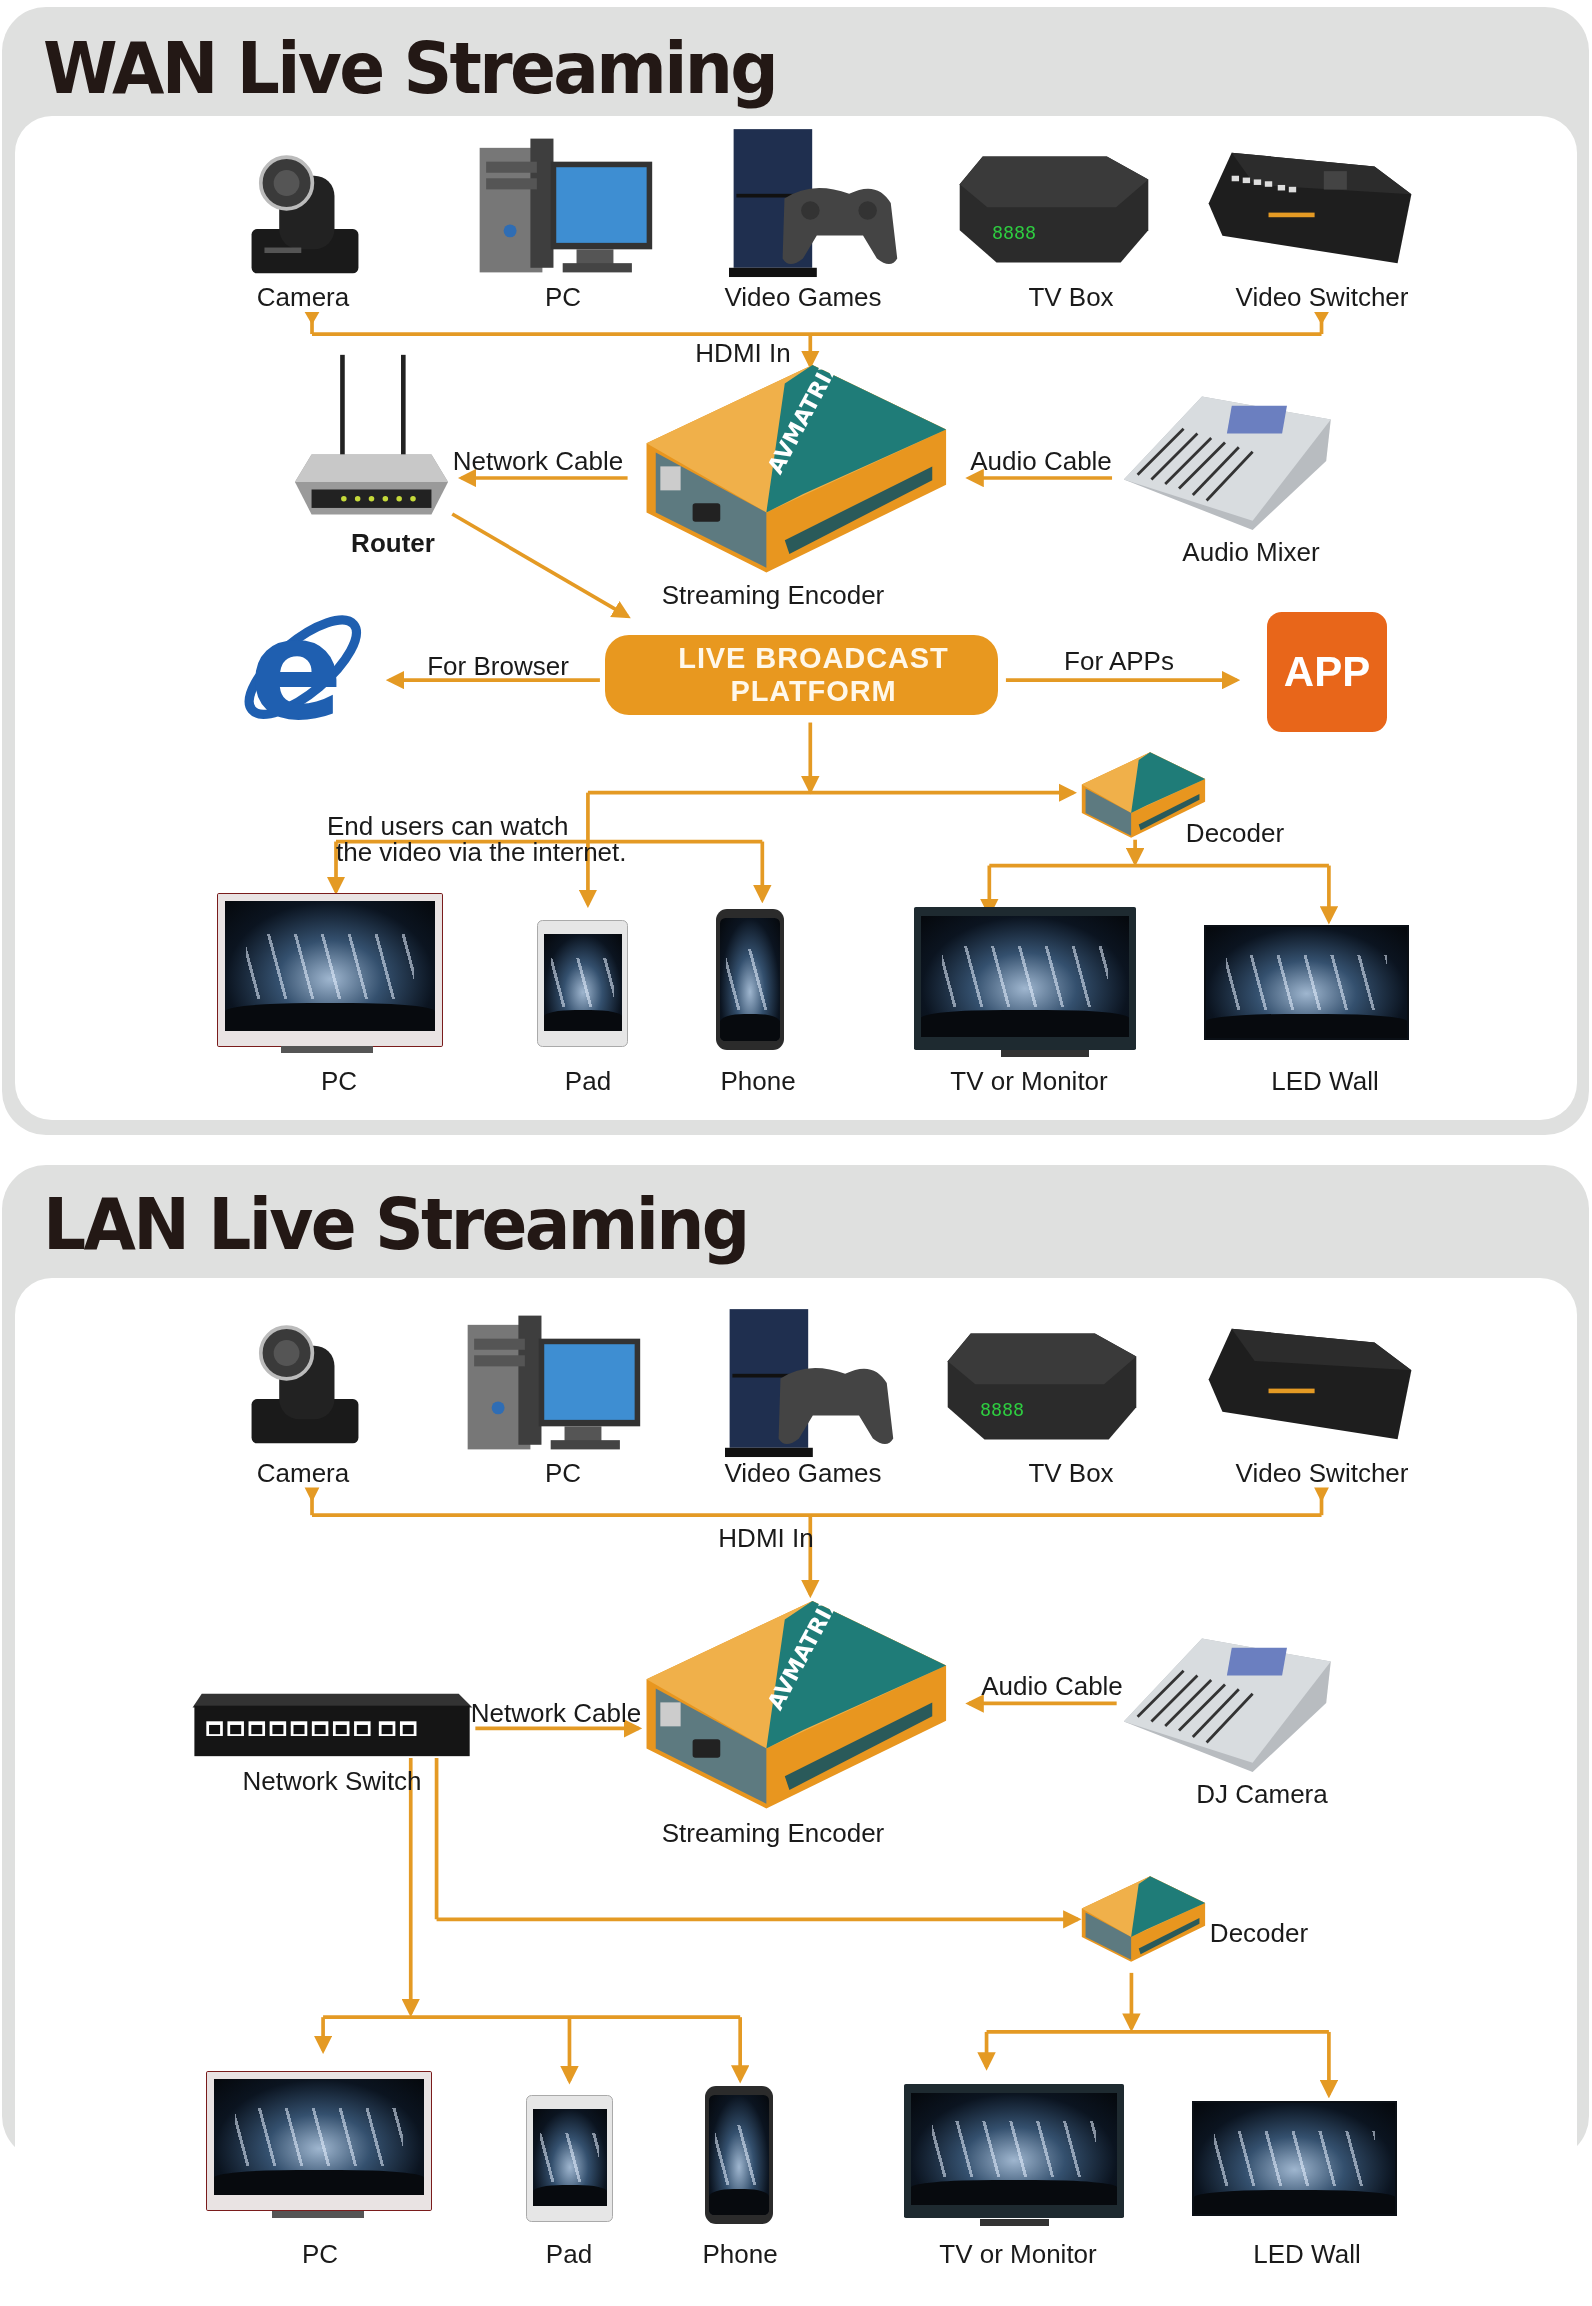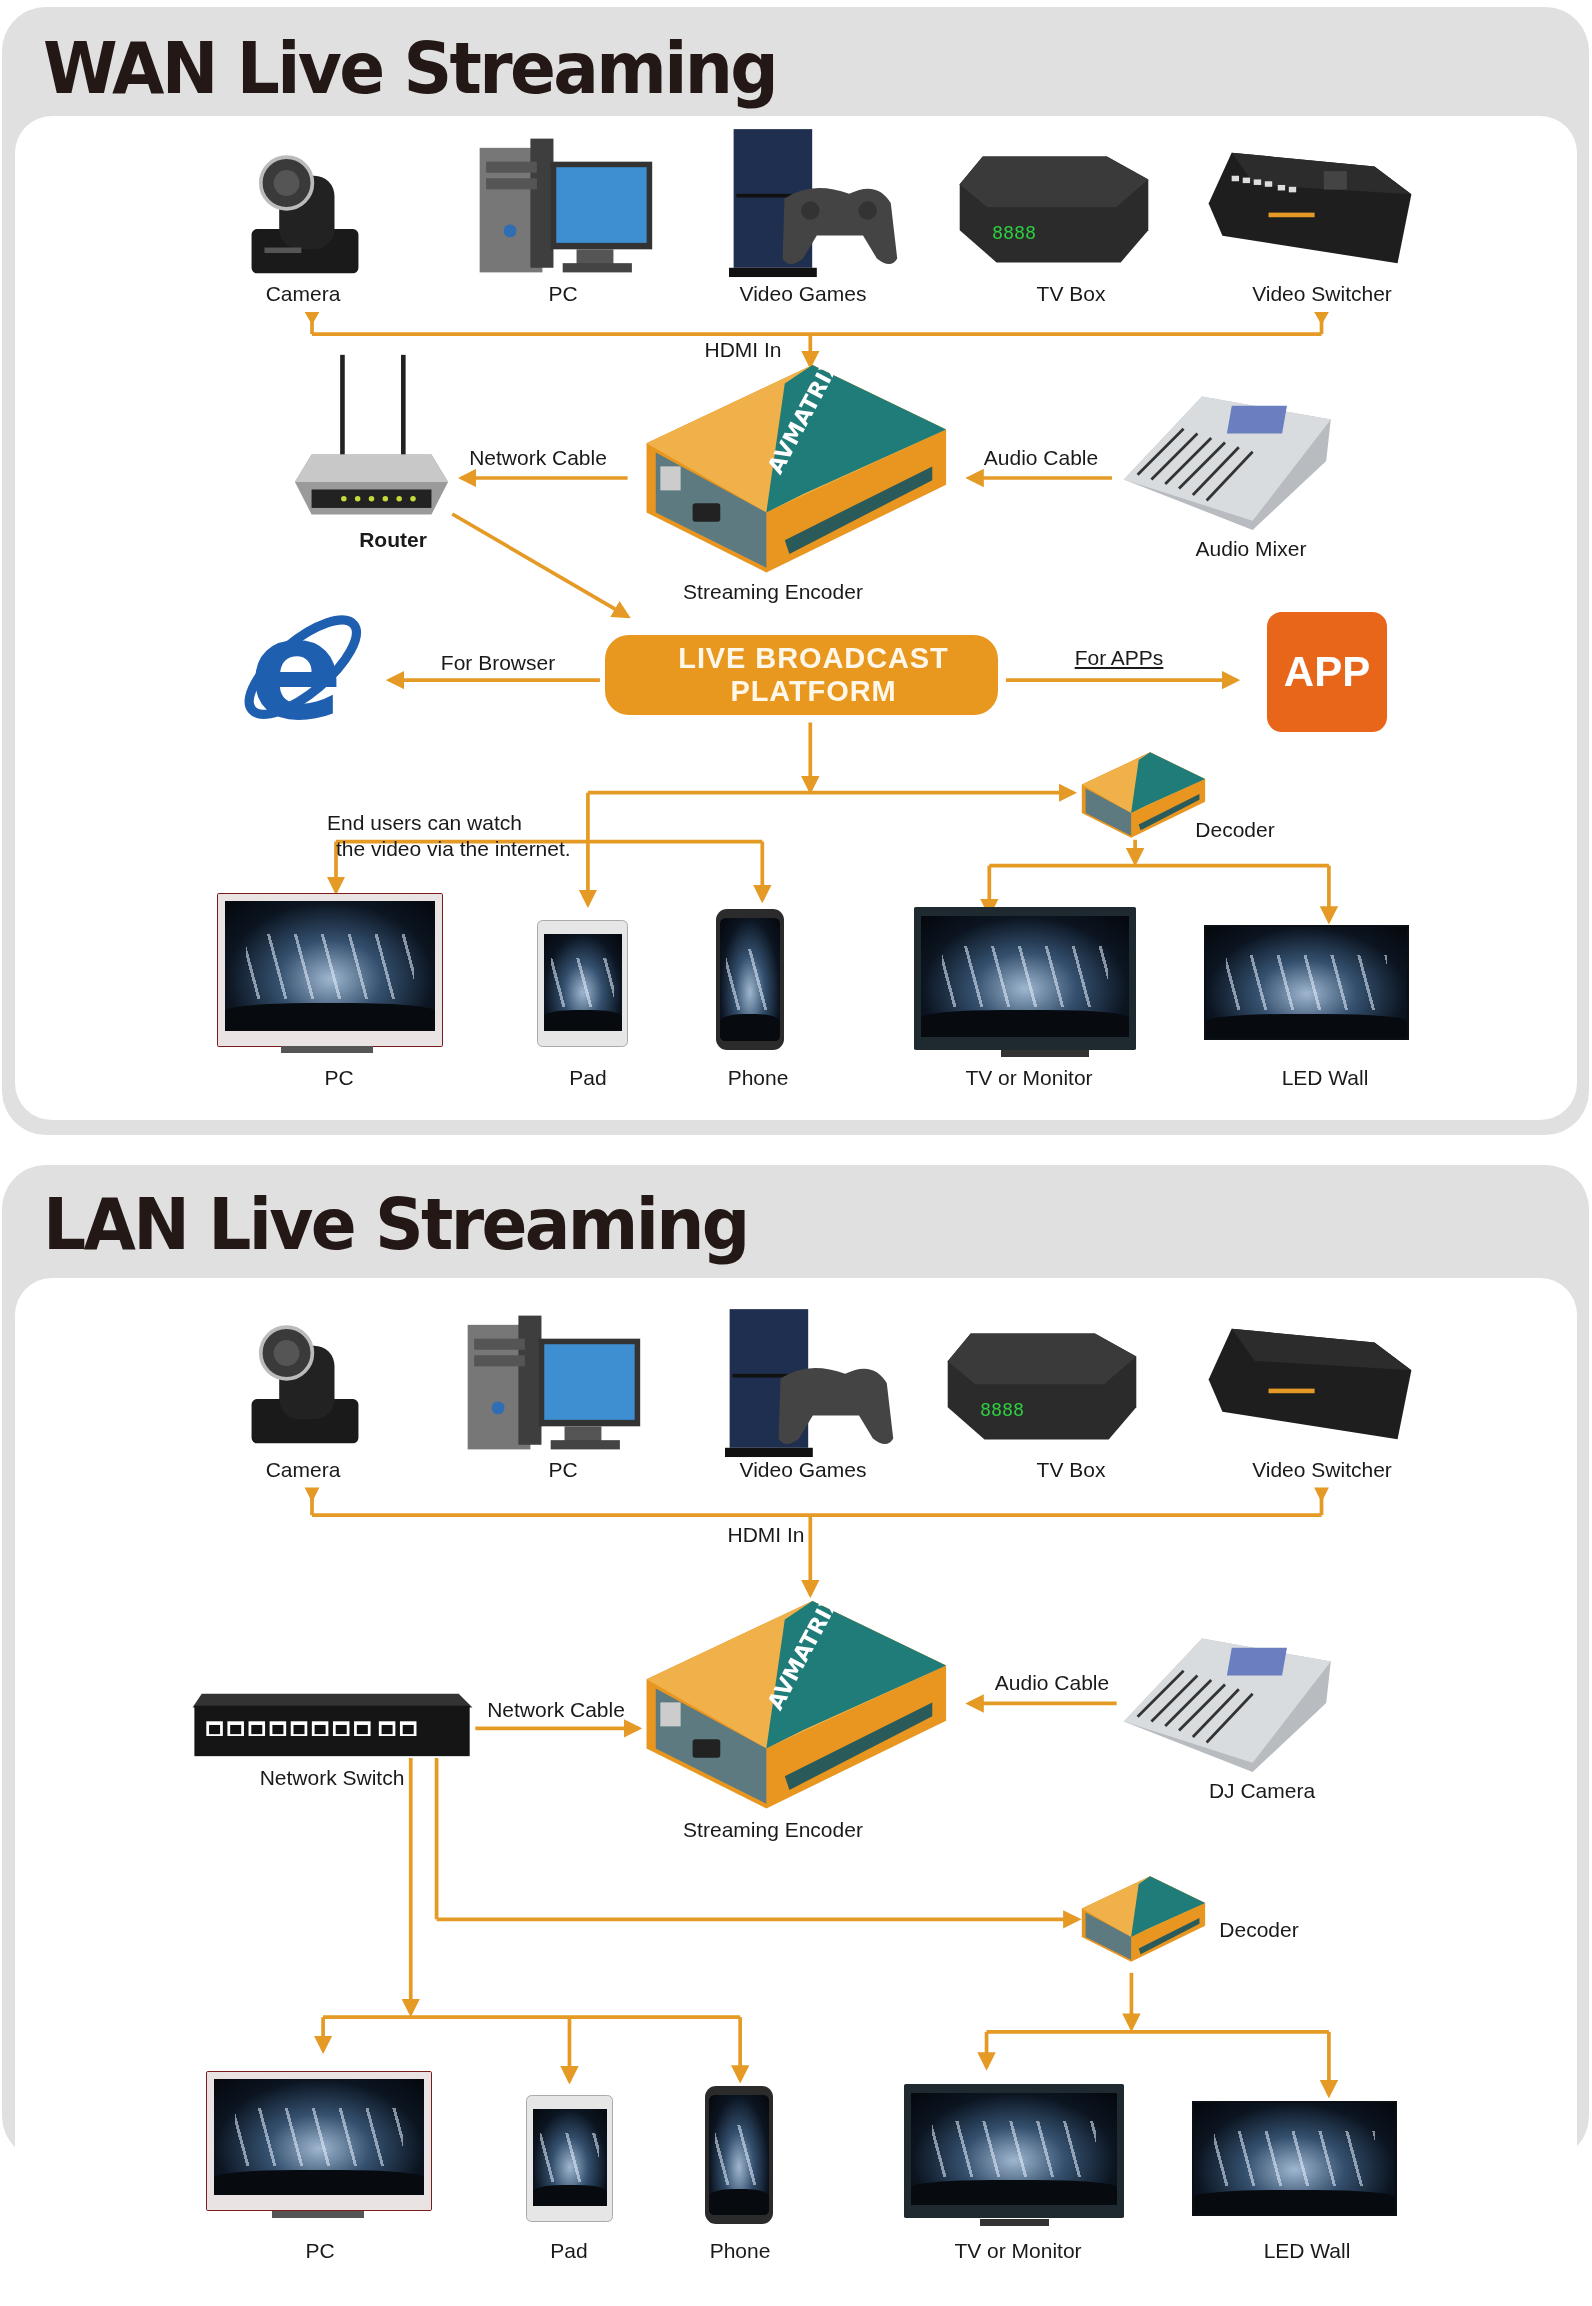--- a/index.html
+++ b/index.html
@@ -1,20 +1,20 @@
 <!DOCTYPE html>
 <html style="font-size:14.8px"><head>
 <meta charset="utf-8">
 <style>
   html, body { margin:0; padding:0; background:#ffffff; }
   body { width:1592px; height:2306px; position:relative; overflow:hidden; font-family:"Liberation Sans", sans-serif; }
   .panel { position:absolute; left:1.8px; width:1587px; background:#dfe0df; border-radius:44px; }
   .inner { position:absolute; background:#ffffff; border-radius:37px; }
   .title { position:absolute; font-family:"DejaVu Sans", sans-serif; font-weight:bold; font-size:72px; color:#231815; letter-spacing:-2.8px; white-space:nowrap; transform:scaleX(0.94); transform-origin:left top; }
-  .lbl { position:absolute; font-size:21px; color:#1a1a1a; white-space:nowrap; transform:translateX(-50%); }
+  .lbl { position:absolute; font-size:26px; color:#1a1a1a; white-space:nowrap; transform:translateX(-50%); }
   .lbl.left { transform:none;margin-top:36px; }
   svg.wires { position:absolute; left:0; top:0; }
   .dev { position:absolute; }
   .screen { position:absolute; background:radial-gradient(ellipse at 50% 60%, #9fb6cf 0%, #34506e 35%, #0b1420 70%, #05080c 100%); overflow:hidden; }
   .screen::before { content:""; position:absolute; left:10%; right:10%; top:25%; bottom:25%; background:repeating-linear-gradient(75deg, rgba(230,240,255,.0) 0 11px, rgba(230,240,255,.55) 11px 14px, rgba(230,240,255,0) 14px 26px); }
   .screen::after { content:""; position:absolute; left:0; right:0; bottom:0; height:22%; background:#070a0e; border-radius:40% 40% 0 0 / 30% 30% 0 0; }
   .platform { position:absolute; background:#e8981f; border-radius:24px; color:#fff8ea; font-weight:bold; font-size:29px; text-align:center; line-height:33px; display:flex; flex-direction:column; justify-content:center; letter-spacing:0.9px; }
   .appbox { position:absolute; background:#e8661a; border-radius:14.8px; color:#fff; font-weight:bold; font-size:42px; display:flex; align-items:center; justify-content:center; }
   .encoder { position:absolute; }
 </style>
@@ -225,21 +225,21 @@
       <text x="22" y="135" font-family="DejaVu Sans, sans-serif" font-weight="bold" font-size="150" fill="#1f5fb0">e</text>
     </svg>
 </div>
 <div class="lbl" style="left:498px;top:651px;">For Browser</div>
 
 <div class="platform" style="left:605px;top:635px;width:369px;height:80px;padding-left:24px;">
   <div>LIVE BROADCAST</div>
   <div>PLATFORM</div>
 </div>
 
-<div class="lbl" style="left:1119px;top:646px;text-decoration:underline;">For APPs</div>
+<div class="lbl" style="left:1119px;top:646px;">For APPs</div>
 <div class="appbox" style="left:1267px;top:612px;width:120px;height:120px;">APP</div>
 
 <div class="lbl left" style="left:327px;top:775px;">End users can watch</div>
 <div class="lbl left" style="left:336px;top:801px;">the video via the internet.</div>
 
 <div class="encoder" style="left:1078px;top:752px;width:129px;height:88px;">
   <svg width="129" height="88" viewBox="0 0 340 230">
       <path d="M10,85 L190,0 L335,70 L335,130 L140,225 L10,160 z" fill="#e8961f"></path>
       <path d="M10,85 L190,0 L335,70 L140,160 z" fill="#f0b04a"></path>
       <path d="M160,20 L190,0 L335,70 L180,140 L140,160 z" fill="#1f7c78"></path>

